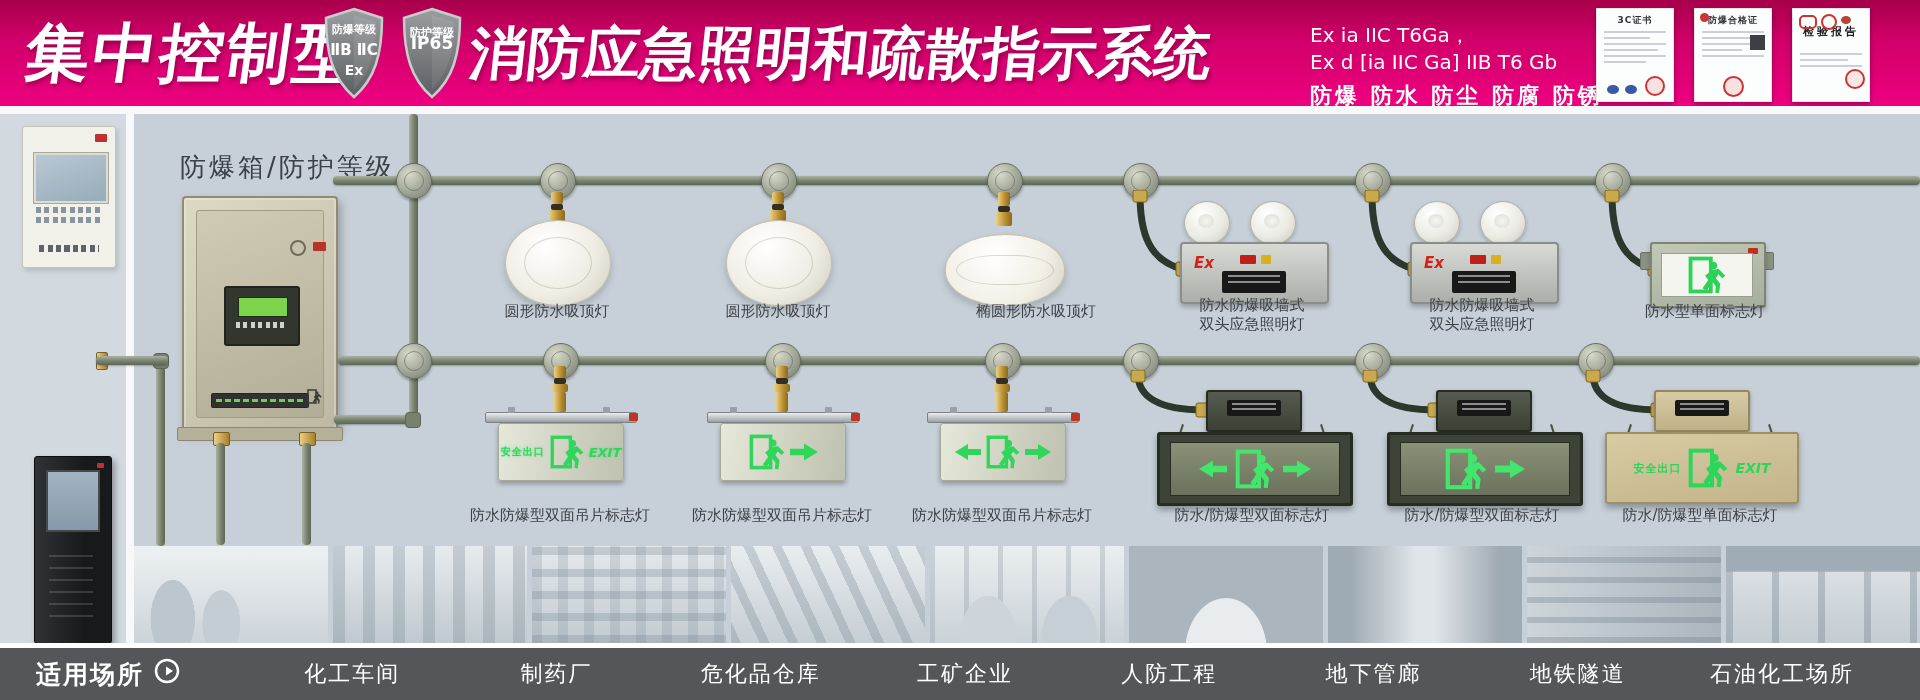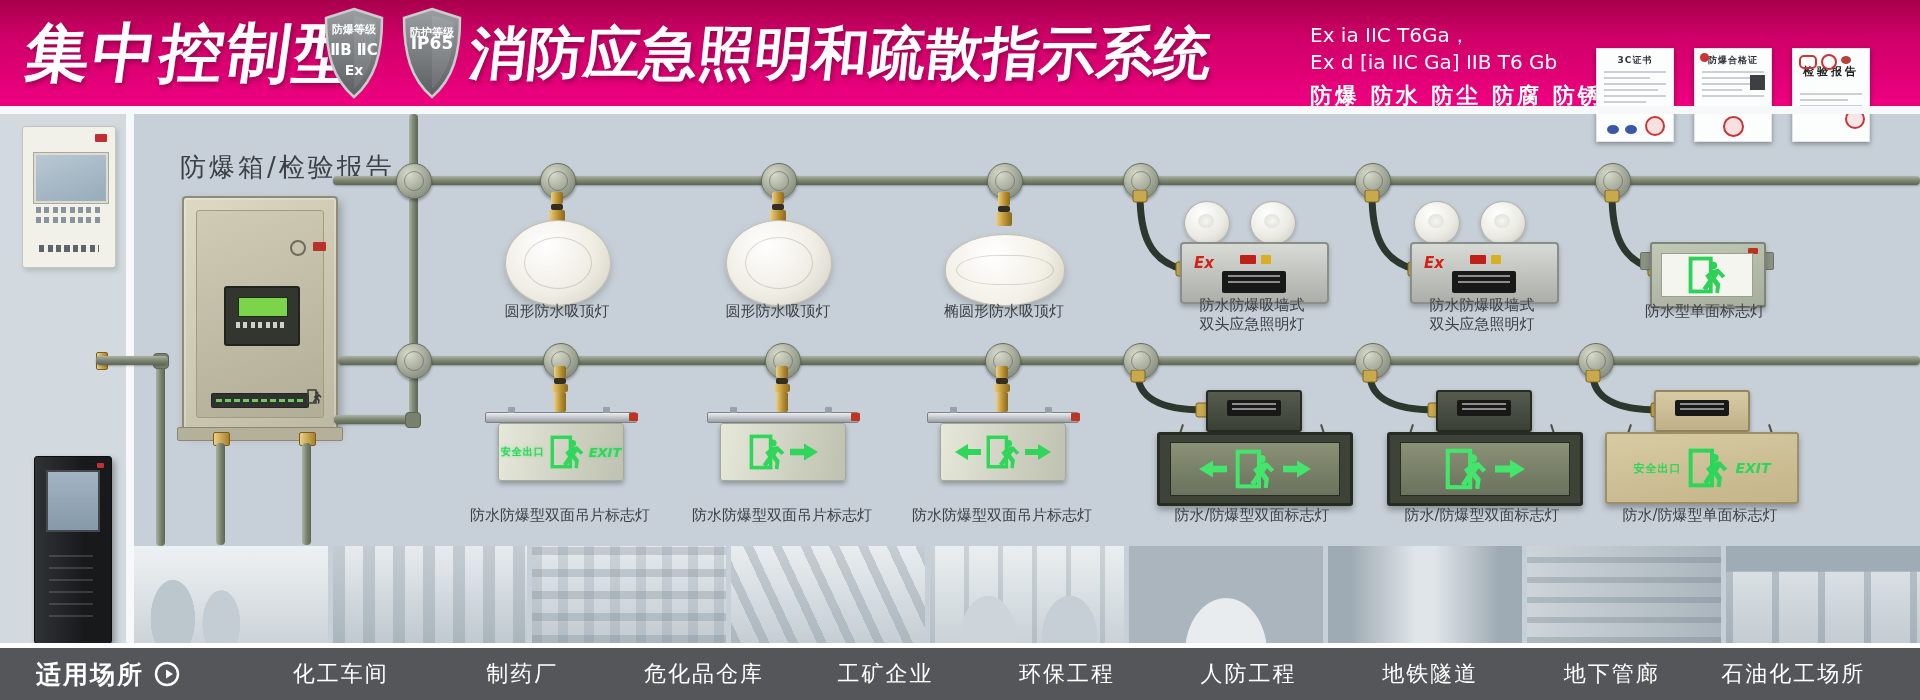--- a/index.html
+++ b/index.html
@@ -13,21 +13,21 @@
     transform:skewX(-8deg);letter-spacing:3px;text-shadow:2px 3px 5px rgba(0,0,0,.3);white-space:nowrap;}
   .title{position:absolute;left:470px;top:16px;font-size:57px;font-weight:800;color:#fff;
     transform:skewX(-6deg);letter-spacing:0px;text-shadow:2px 3px 5px rgba(0,0,0,.3);white-space:nowrap;}
   .badge{position:absolute;top:7px;width:64px;height:92px;}
   .badge svg{position:absolute;left:0;top:0;}
   .badge .bt{position:absolute;left:0;right:0;text-align:center;color:#fff;font-weight:700;line-height:1;}
   .spec{position:absolute;left:1310px;top:22px;color:#fff;white-space:nowrap;}
   .spec .s{font-size:20px;line-height:27px;font-weight:400;}
   .spec .feat{margin-top:5px;font-size:22px;font-weight:800;letter-spacing:3px;}
   .cert{position:absolute;top:8px;width:78px;height:94px;background:#fcfdfd;border:1px solid #e3e4e8;
-    box-shadow:0 2px 5px rgba(0,0,0,.35);box-sizing:border-box;padding:5px 5px;margin-top:40px;}
+    box-shadow:0 2px 5px rgba(0,0,0,.35);box-sizing:border-box;padding:5px 5px;}
   .cert .ct{font-size:9px;font-weight:700;color:#34343a;text-align:center;letter-spacing:1px;}
   .cert .ct.big{font-size:11px;letter-spacing:3px;margin-top:10px;color:#222;}
   .cert .ln{height:2px;background:#ccd0d6;margin:4px 2px;}
   .dot{position:absolute;border-radius:50%;}
   .sep{position:absolute;left:0;top:106px;width:100%;height:8px;background:#f6f8f9;}
 
   
   .leftcol{position:absolute;left:0;top:114px;width:126px;height:529px;background:#d3dadf;}
   .divider{position:absolute;left:126px;top:114px;width:8px;height:529px;background:#f6f8f9;}
   .pblabel{position:absolute;left:180px;top:150px;font-size:26px;color:#3b4147;letter-spacing:3px;font-weight:500;}
@@ -181,21 +181,21 @@
   .ph:nth-child(8){background:repeating-linear-gradient(0deg,rgba(110,125,138,.32) 0 6px,transparent 6px 20px),
     linear-gradient(90deg,#cdd5da,#aab5bd);}
   .ph:nth-child(9){background:linear-gradient(180deg,#9facb5 0 26%,transparent 27%),
     repeating-linear-gradient(90deg,rgba(110,125,138,.35) 0 7px,transparent 7px 46px),
     linear-gradient(180deg,#e2e7ea,#c3ccd2);}
 
   
   .ftgap{position:absolute;left:0;top:643px;width:100%;height:5px;background:#fff;}
   .ft{position:absolute;left:0;top:648px;width:100%;height:52px;background:#555659;color:#fff;
     display:flex;align-items:center;box-sizing:border-box;padding:0 36px;}
-  .ft .lead{display:flex;align-items:center;gap:10px;width:214px;font-size:25px;font-weight:700;letter-spacing:2px;}
+  .ft .lead{display:flex;gap:10px;width:214px;font-size:25px;font-weight:700;letter-spacing:2px;}
   .ft .places{flex:1;display:flex;}
   .ft .places span{flex:1;text-align:center;font-size:22px;font-weight:500;letter-spacing:2px;white-space:nowrap;}
 </style>
 </head>
 <body>
 
 <svg width="0" height="0" style="position:absolute">
   <defs>
     <symbol id="runman" viewBox="0 0 30 30">
       <rect x="2" y="2" width="16" height="26" fill="none" stroke="currentColor" stroke-width="3"></rect>
@@ -300,21 +300,21 @@
     <div class="slots"></div>
   </div>
 
 
   <div class="d3">
     <div class="dot" style="right:7px;top:6px;width:7px;height:5px;border-radius:1px;background:#c03030"></div>
     <div class="scr"></div>
     <div class="lines"></div>
   </div>
 
-  <div class="pblabel">防爆箱/检验报告</div>
+  <div class="pblabel">防爆箱/防护等级</div>
   <div class="pbox">
     <div class="door"></div>
     <div class="ce"></div>
     <div class="red"></div>
     <div class="ctrl">
       <div class="lcd"></div>
       <div class="btns"></div>
     </div>
     <div class="nameplate">
         <i></i>
@@ -429,21 +429,21 @@
   </div>
 
   <div class="lbl" style="left:557px;top:302px">
     <span style="display:block">圆形防水吸顶灯</span>
       <span style="display:block"></span>
   </div>
   <div class="lbl" style="left:778px;top:302px">
     <span style="display:block">圆形防水吸顶灯</span>
       <span style="display:block"></span>
   </div>
-  <div class="lbl" style="left:1004px;top:302px">
+  <div class="lbl" style="left:1036px;top:302px">
     <span style="display:block">椭圆形防水吸顶灯</span>
       <span style="display:block"></span>
   </div>
   <div class="lbl" style="left:1252px;top:296px">
     <span style="display:block">防水防爆吸墙式</span>
       <span style="display:block">双头应急照明灯</span>
   </div>
   <div class="lbl" style="left:1482px;top:296px">
     <span style="display:block">防水防爆吸墙式</span>
       <span style="display:block">双头应急照明灯</span>
@@ -607,21 +607,20 @@
       <svg width="26" height="26" viewBox="0 0 26 26">
         <circle cx="13" cy="13" r="11" fill="none" stroke="#fff" stroke-width="2.5"></circle>
         <path d="M7 13 h5 V8.5 L19 13 l-7 4.5 V13 Z" fill="#fff"></path>
       </svg>
     </div>
     <div class="places">
       <span>化工车间</span>
       <span>制药厂</span>
       <span>危化品仓库</span>
       <span>工矿企业</span>
-      <span>环保工程</span>
       <span>人防工程</span>
+      <span>地下管廊</span>
       <span>地铁隧道</span>
-      <span>地下管廊</span>
       <span>石油化工场所</span>
     </div>
   </footer>
 
 </div>
 
 </body></html>

